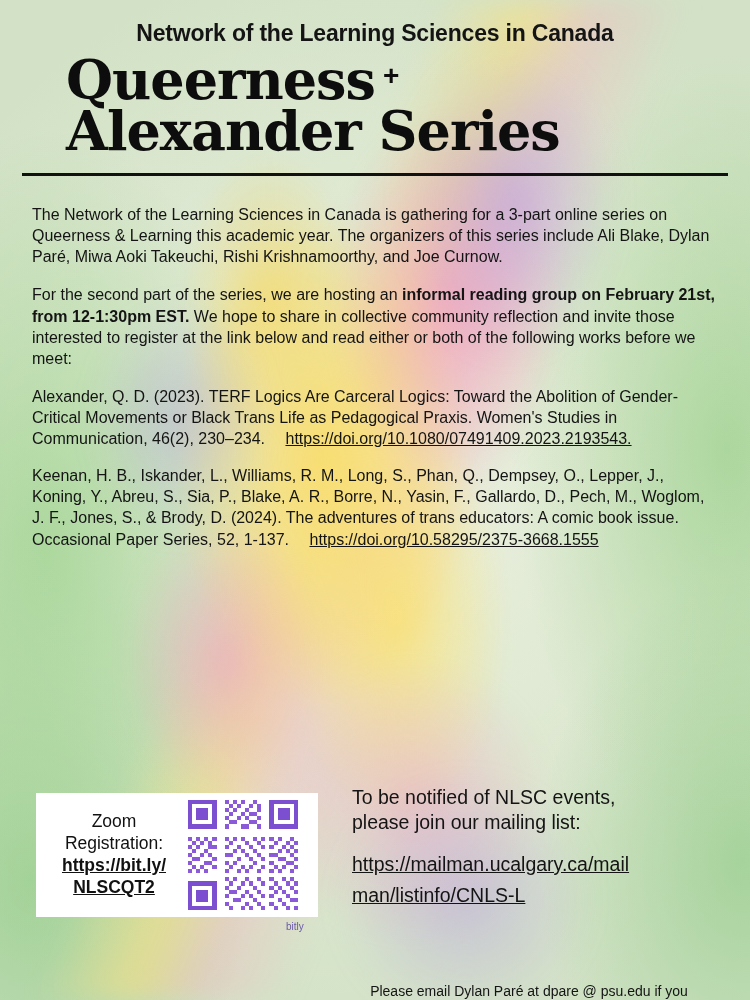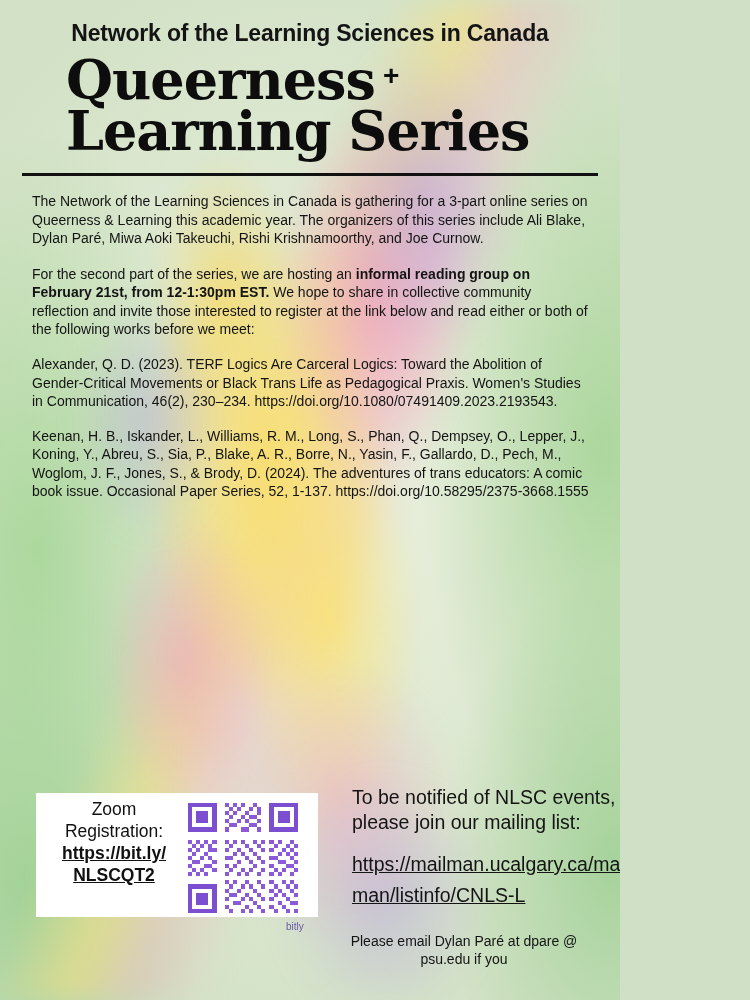--- a/index.html
+++ b/index.html
@@ -8,21 +8,21 @@
   }
   body {
     width: 750px;
     height: 1000px;
     font-family: "Liberation Sans", sans-serif;
     background: #cfe0c6;
     overflow: hidden;
   }
   .poster {
     position: relative;
-    width: 620px;
+    width: 750px;
     height: 1000px;
     overflow: hidden;
     background: #fef9c3;
   }
   
   .bg-layer {
     position: absolute;
     inset: 0;
     pointer-events: none;
   }
@@ -112,55 +112,58 @@
     margin-top: -4px;
   }
   .rule {
     height: 3px;
     background: #111;
     margin: 14px 22px 0 22px;
   }
 
   
   .body {
-    padding: 16px 30px 0 32px;
+    padding: 28px 30px 0 32px;
     color: #141414;
-    font-size: 14px;
+    font-size: 16px;
     line-height: 1.32;
   }
   .para {
     margin: 0 0 17px 0;
   }
   .bold {
     font-weight: bold;
   }
   .ref {
     margin: 0 0 16px 0;
   }
   .link {
+    text-decoration: underline;
     color: #141414;
+    margin-left: 16px;
   }
 
   
   .bottom {
     position: absolute;
     left: 0;
     right: 0;
     bottom: 0;
     height: 215px;
     z-index: 6;
   }
   .qr-card {
     position: absolute;
     left: 36px;
     top: 8px;
     width: 282px;
     height: 124px;
     background: #fff;
     display: flex;
+    align-items: center;
     padding: 6px 8px;
     box-sizing: border-box;
   }
   .qr-text {
     width: 140px;
     text-align: center;
     font-size: 17.5px;
     line-height: 1.25;
     color: #111;
   }
@@ -196,21 +199,21 @@
   .mail .lnk {
     text-decoration: underline;
     margin-top: 16px;
     display: block;
     line-height: 1.28;
   }
   .footnote {
     position: absolute;
     left: 330px;
     right: 22px;
-    bottom: 32px;
+    bottom: 0;
     text-align: center;
     font-size: 14px;
     line-height: 1.3;
     color: #141414;
   }
 </style>
 </head>
 <body>
 
 <div class="poster">
@@ -223,21 +226,21 @@
   <div class="bg-layer bg-pink"></div>
   <div class="bg-layer bg-purple"></div>
   <div class="bg-layer bg-wash"></div>
 
   <div class="content">
 
     <div class="kicker">Network of the Learning Sciences in Canada</div>
 
     <div class="title-block">
       <div class="title-line title-line-1"><span>Queerness</span><span class="title-plus">+</span></div>
-      <div class="title-line title-line-2">Learning Series</div>
+      <div class="title-line title-line-2">Alexander Series</div>
     </div>
 
     <div class="rule"></div>
 
     <div class="body">
 
       <p class="para">The Network of the Learning Sciences in Canada is gathering for a 3-part online series on Queerness &amp; Learning this academic year. The organizers of this series include Ali Blake, Dylan Paré, Miwa Aoki Takeuchi, Rishi Krishnamoorthy, and Joe Curnow.</p>
 
       <p class="para">
         <span>For the second part of the series, we are hosting an</span>

